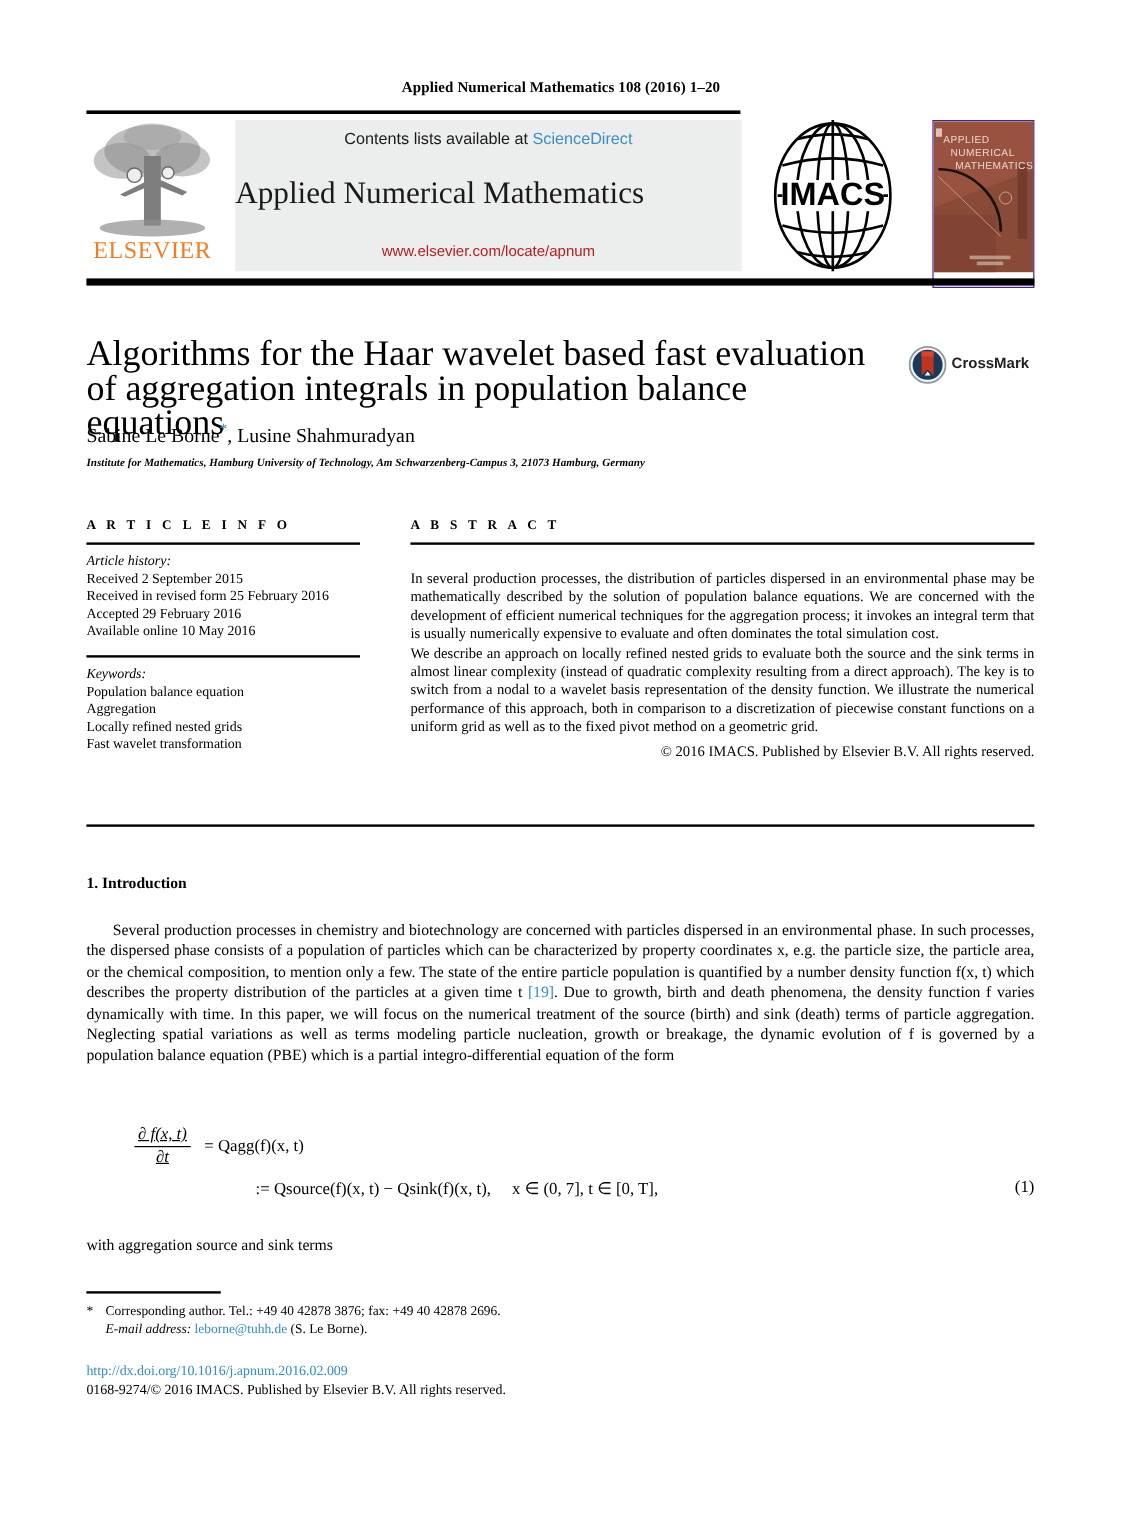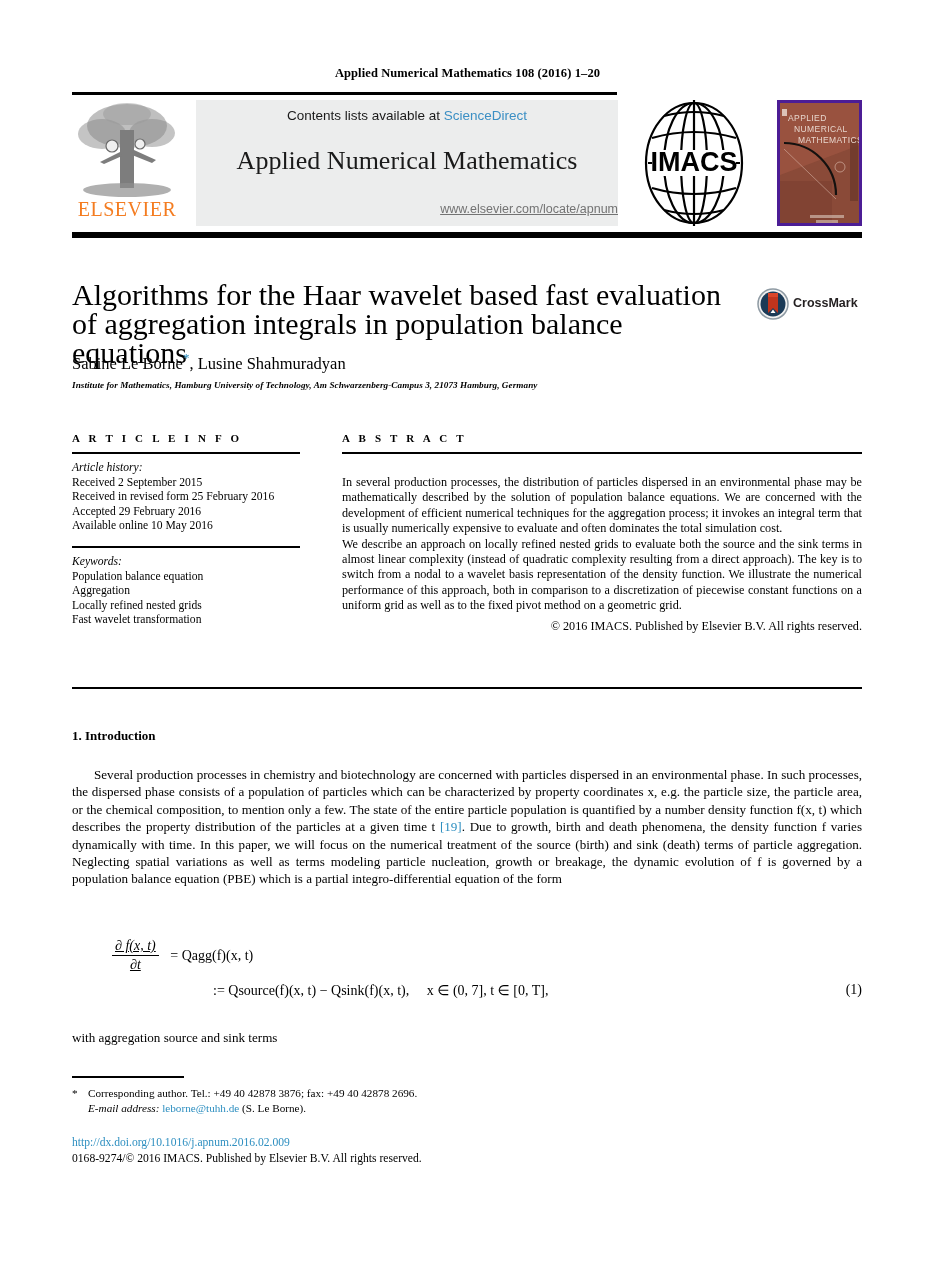--- a/index.html
+++ b/index.html
@@ -58,38 +58,36 @@
   .contents-line {
     position: absolute; top: 8px; left: 0; width: 100%;
     text-align: center;
     font-family: "Liberation Sans", sans-serif;
     font-size: 13.5px;
     color: #1a1a1a;
   }
   .contents-line .sd { color: #3b8fc4; }
   .journal-name {
     position: absolute; top: 46px; left: 0; width: 100%;
-    text-align: center;
     font-family: "Liberation Serif", serif;
     font-size: 26px;
     color: #1a1a1a;
   }
   .journal-url {
     position: absolute; bottom: 10px; left: 0; width: 100%;
-    text-align: right;
+    text-align: center;
     font-family: "Liberation Sans", sans-serif;
     font-size: 12.5px;
-    color: #737373;
-    text-decoration: underline;
+    color: #b91c1c;
   }
 
   .imacs-logo { position: absolute; left: 558px; top: 0px; width: 128px; height: 130px; }
   .cover-thumb {
-    position: absolute; left: 705px; top: 2px; width: 85px; height: 126px;
-    border: 3px solid #4c1d95;
+    position: absolute; left: 705px; top: 2px; width: 85px; height: 140px;
+    border: 1px solid #4c1d95;
     overflow: hidden;
   }
 
   
   .bar-thick {
     position: absolute; top: 232px; left: 72px; width: 790px; height: 6px;
     background: #000;
   }
 
   

